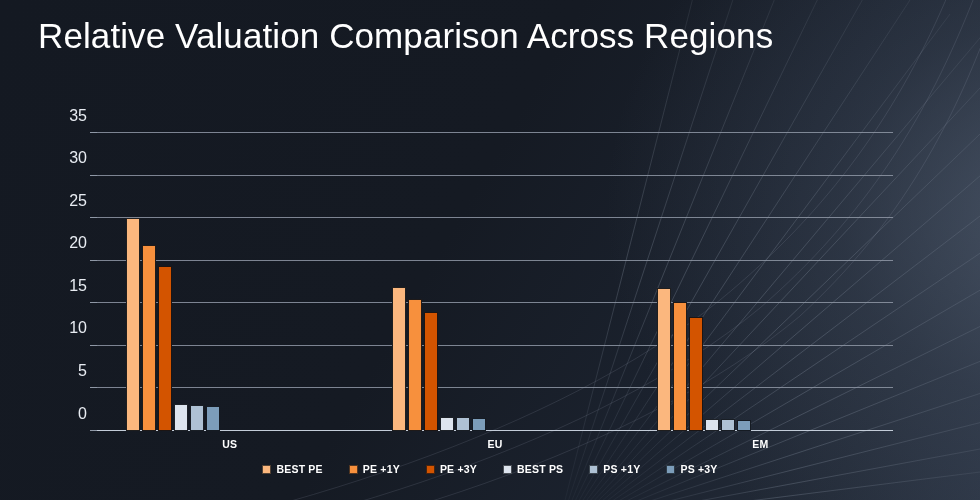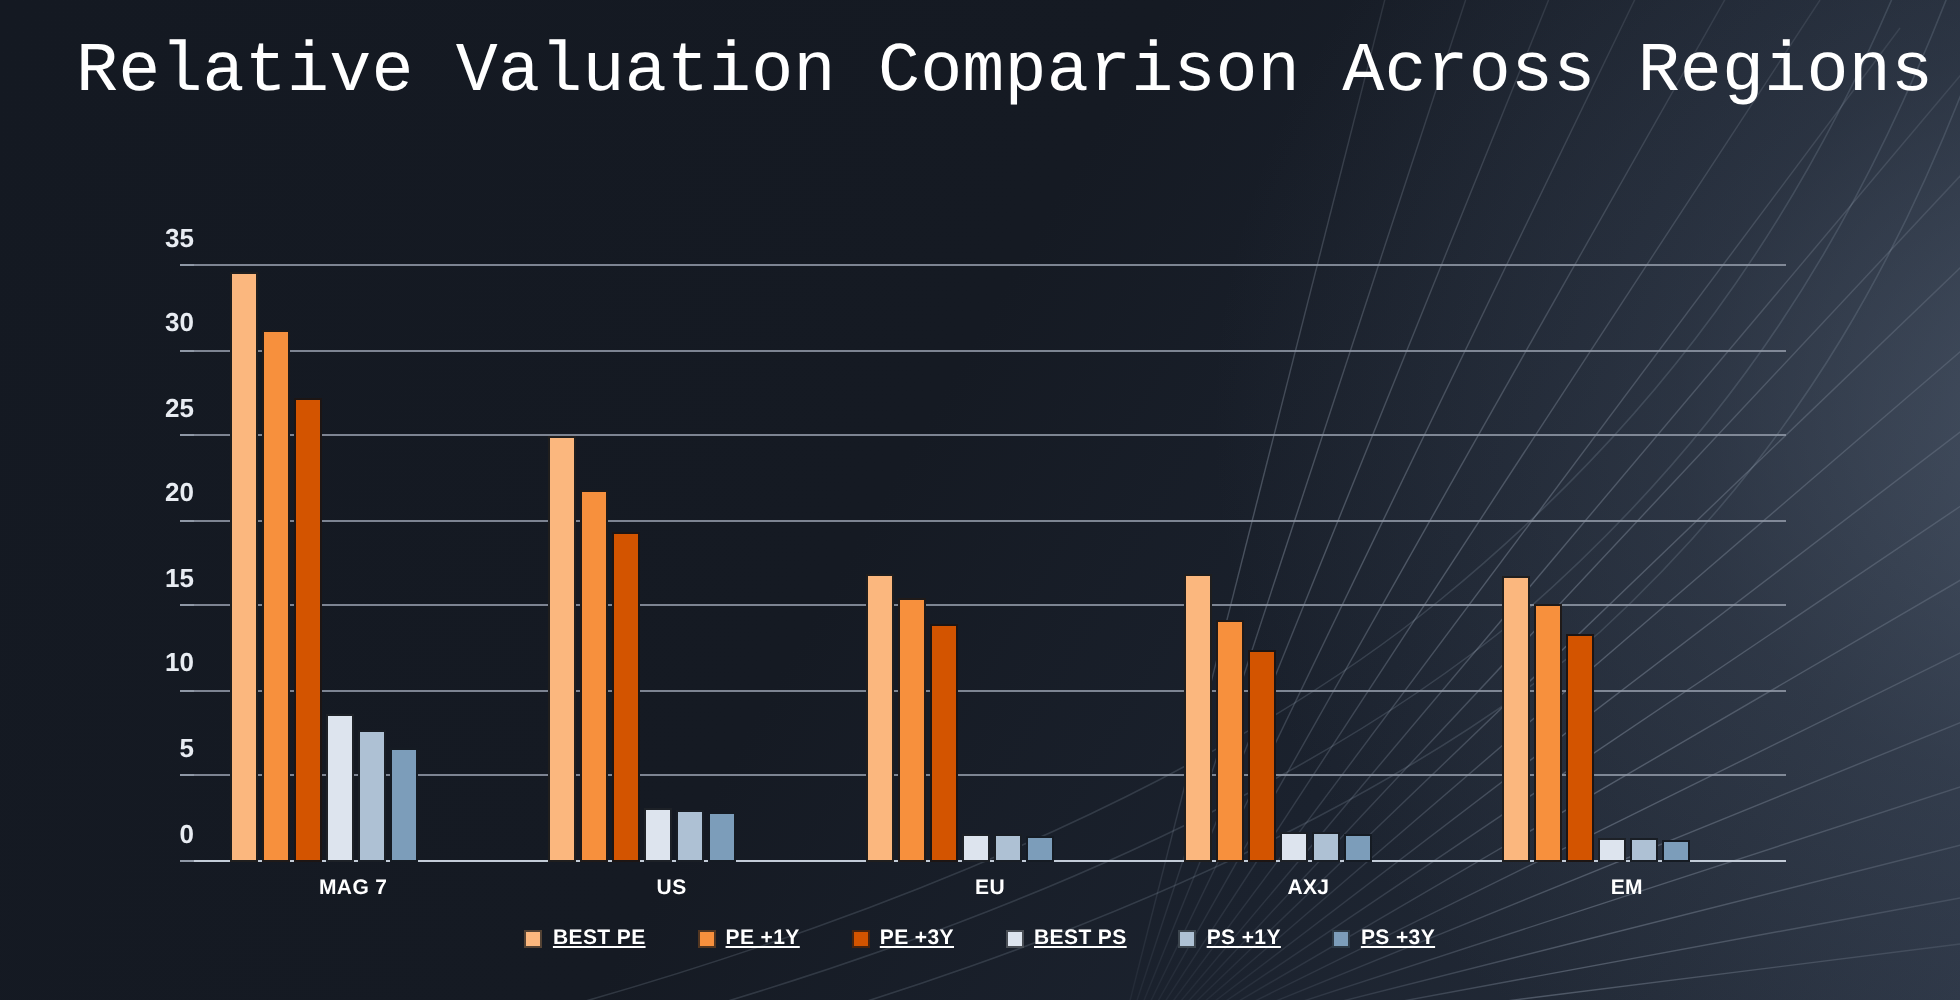--- a/index.html
+++ b/index.html
@@ -42,21 +42,20 @@
   .slide-title {
     position: absolute;
     left: 38px;
     top: 14px;
     font-size: 35px;
     line-height: 44px;
     font-weight: 400;
     color: #ffffff;
     letter-spacing: 0.1px;
     white-space: nowrap;
-    font-family: Liberation Mono, monospace;
   }
 
   
   .chart-title {
     position: absolute;
     left: 0;
     right: 0;
     top: 95px;
     text-align: center;
     font-size: 15px;
@@ -94,24 +93,24 @@
   }
   .gridline.zero {
     background: #c3ccd8;
     height: 1.5px;
     opacity: 1;
   }
 
   .ytick-label {
     position: absolute;
     right: 100%;
-    margin-right: 0;
+    margin-right: 10px;
     transform: translateY(-50%);
-    font-size: 13px;
-    font-weight: 700;
+    font-size: 16px;
+    font-weight: 400;
     color: #e8ecf2;
     white-space: nowrap;
   }
   .ytick-mark {
     position: absolute;
     right: 100%;
     width: 7px;
     height: 1px;
     background: #8f98a6;
   }
@@ -181,21 +180,20 @@
     height: 9px;
     border: 1px solid rgba(12,16,22,0.7);
     box-sizing: border-box;
   }
   .legend-label {
     font-size: 10.5px;
     font-weight: 700;
     color: #ffffff;
     letter-spacing: 0.2px;
     white-space: nowrap;
-    text-decoration: underline;
   }
 </style>
 </head>
 <body>
 
 <div id="slide">
 
   <div class="bg-gradient"></div>
 
   <div class="bg-rays">
@@ -267,31 +265,20 @@
           <div class="gridline" style="bottom: 255.429px;"></div>
           <div class="ytick-mark" style="bottom: 255.429px;"></div>
           <div class="ytick-label" style="bottom: 254.929px;">30</div>
           <div class="gridline" style="bottom: 298px;"></div>
           <div class="ytick-mark" style="bottom: 298px;"></div>
           <div class="ytick-label" style="bottom: 297.5px;">35</div>
         </div>
       <div class="groups" id="groups">
           <div class="group">
             <div class="bars">
-              <div class="bar" title="BEST PE — MAG 7: 34.7" style="height: 295.446px; background: rgb(251, 183, 126);"></div>
-              <div class="bar" title="PE +1Y — MAG 7: 31.3" style="height: 266.497px; background: rgb(247, 144, 61);"></div>
-              <div class="bar" title="PE +3Y — MAG 7: 27.2" style="height: 231.589px; background: rgb(211, 84, 0);"></div>
-              <div class="bar" title="BEST PS — MAG 7: 8.7" style="height: 74.0743px; background: rgb(221, 228, 238);"></div>
-              <div class="bar" title="PS +1Y — MAG 7: 7.7" style="height: 65.56px; background: rgb(174, 193, 212);"></div>
-              <div class="bar" title="PS +3Y — MAG 7: 6.7" style="height: 57.0457px; background: rgb(124, 157, 186);"></div>
-            </div>
-            <div class="xtick-label">MAG 7</div>
-          </div>
-          <div class="group">
-            <div class="bars">
               <div class="bar" title="BEST PE — US: 25" style="height: 212.857px; background: rgb(251, 183, 126);"></div>
               <div class="bar" title="PE +1Y — US: 21.8" style="height: 185.611px; background: rgb(247, 144, 61);"></div>
               <div class="bar" title="PE +3Y — US: 19.4" style="height: 165.177px; background: rgb(211, 84, 0);"></div>
               <div class="bar" title="BEST PS — US: 3.2" style="height: 27.2457px; background: rgb(221, 228, 238);"></div>
               <div class="bar" title="PS +1Y — US: 3.1" style="height: 26.3943px; background: rgb(174, 193, 212);"></div>
               <div class="bar" title="PS +3Y — US: 2.9" style="height: 24.6914px; background: rgb(124, 157, 186);"></div>
             </div>
             <div class="xtick-label">US</div>
           </div>
           <div class="group">
@@ -300,31 +287,20 @@
               <div class="bar" title="PE +1Y — EU: 15.5" style="height: 131.971px; background: rgb(247, 144, 61);"></div>
               <div class="bar" title="PE +3Y — EU: 14" style="height: 119.2px; background: rgb(211, 84, 0);"></div>
               <div class="bar" title="BEST PS — EU: 1.6" style="height: 13.6229px; background: rgb(221, 228, 238);"></div>
               <div class="bar" title="PS +1Y — EU: 1.6" style="height: 13.6229px; background: rgb(174, 193, 212);"></div>
               <div class="bar" title="PS +3Y — EU: 1.5" style="height: 12.7714px; background: rgb(124, 157, 186);"></div>
             </div>
             <div class="xtick-label">EU</div>
           </div>
           <div class="group">
             <div class="bars">
-              <div class="bar" title="BEST PE — AXJ: 16.9" style="height: 143.891px; background: rgb(251, 183, 126);"></div>
-              <div class="bar" title="PE +1Y — AXJ: 14.2" style="height: 120.903px; background: rgb(247, 144, 61);"></div>
-              <div class="bar" title="PE +3Y — AXJ: 12.4" style="height: 105.577px; background: rgb(211, 84, 0);"></div>
-              <div class="bar" title="BEST PS — AXJ: 1.8" style="height: 15.3257px; background: rgb(221, 228, 238);"></div>
-              <div class="bar" title="PS +1Y — AXJ: 1.8" style="height: 15.3257px; background: rgb(174, 193, 212);"></div>
-              <div class="bar" title="PS +3Y — AXJ: 1.6" style="height: 13.6229px; background: rgb(124, 157, 186);"></div>
-            </div>
-            <div class="xtick-label">AXJ</div>
-          </div>
-          <div class="group">
-            <div class="bars">
               <div class="bar" title="BEST PE — EM: 16.8" style="height: 143.04px; background: rgb(251, 183, 126);"></div>
               <div class="bar" title="PE +1Y — EM: 15.1" style="height: 128.566px; background: rgb(247, 144, 61);"></div>
               <div class="bar" title="PE +3Y — EM: 13.4" style="height: 114.091px; background: rgb(211, 84, 0);"></div>
               <div class="bar" title="BEST PS — EM: 1.4" style="height: 11.92px; background: rgb(221, 228, 238);"></div>
               <div class="bar" title="PS +1Y — EM: 1.4" style="height: 11.92px; background: rgb(174, 193, 212);"></div>
               <div class="bar" title="PS +3Y — EM: 1.3" style="height: 11.0686px; background: rgb(124, 157, 186);"></div>
             </div>
             <div class="xtick-label">EM</div>
           </div>
         </div>

